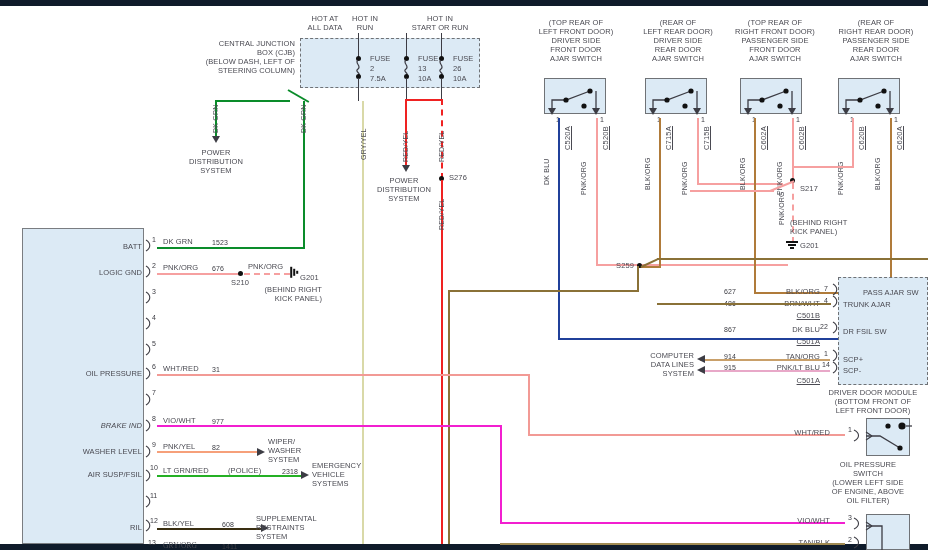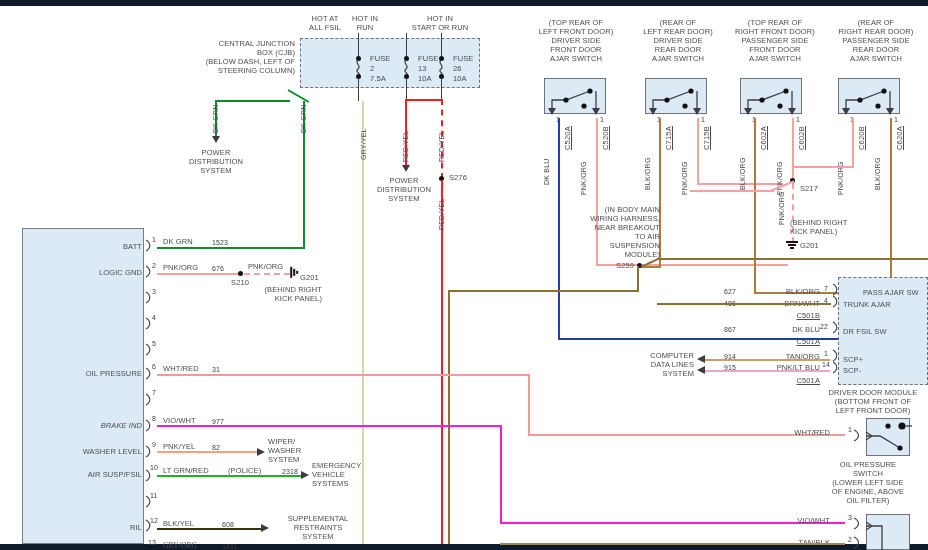--- a/index.html
+++ b/index.html
@@ -42,21 +42,21 @@
   <div class="botbar"></div>
 
   <div class="dash" style="left:300px;top:38px;width:180px;height:50px;"></div>
 
   <div class="lbl r" style="left:160px;top:39px;width:135px;">CENTRAL JUNCTION</div>
   <div class="lbl r" style="left:160px;top:48px;width:135px;">BOX (CJB)</div>
   <div class="lbl r" style="left:160px;top:57px;width:135px;">(BELOW DASH, LEFT OF</div>
   <div class="lbl r" style="left:160px;top:66px;width:135px;">STEERING COLUMN)</div>
 
   <div class="lbl c" style="left:285px;top:14px;width:80px;">HOT AT
-ALL FSIL</div>
+ALL DATA</div>
   <div class="lbl c" style="left:333px;top:14px;width:64px;">HOT IN
 RUN</div>
   <div class="lbl c" style="left:393px;top:14px;width:94px;">HOT IN
 START OR RUN</div>
 
   <div class="w" style="left:358px;top:33px;width:1.4px;height:25px;background:#3c3c44;"></div>
   <div class="dot" style="left:356px;top:56px;"></div>
   <svg style="position:absolute;left:353px;top:60px;" width="10" height="16" viewBox="0 0 10 16">
       <path d="M5 0 C1 3,9 6,5 9 C1 12,9 13,5 16" stroke="#3c3c44" stroke-width="1.2" fill="none"></path>
     </svg>
@@ -234,26 +234,20 @@
     <i style="width:12px;height:2.4px;"></i>
       <i style="width:8px;height:1.6px;"></i>
       <i style="width:4px;height:1.6px;"></i>
   </div>
   <div class="lbl l" style="left:800px;top:241px;width:40px;">G201</div>
 
   <div class="w" style="left:770px;top:190px;width:26px;height:2px;background:#f6a0a0;transform:rotate(-22deg);transform-origin:left center;"></div>
   <div class="w" style="left:690px;top:190px;width:84px;height:2px;background:#f6a0a0;"></div>
   <div class="w" style="left:690px;top:190px;width:2px;height:0px;background:#f6a0a0;"></div>
 
-  <div class="lbl r" style="left:560px;top:205px;width:100px;white-space:pre-line;">(IN BODY MAIN
-WIRING HARNESS,
-NEAR BREAKOUT
-TO AIR
-SUSPENSION
-MODULE)</div>
 
   <div class="dot" style="left:637px;top:263px;"></div>
   <div class="lbl r" style="left:600px;top:261px;width:34px;">S259</div>
   <div class="w" style="left:641px;top:266px;width:18px;height:2px;background:#8a7137;transform:rotate(-25deg);transform-origin:left center;"></div>
   <div class="w" style="left:657px;top:258px;width:271px;height:2px;background:#8a7137;"></div>
   <div class="w" style="left:637px;top:266px;width:2px;height:26px;background:#8a7137;"></div>
   <div class="w" style="left:448px;top:290px;width:191px;height:2px;background:#8a7137;"></div>
   <div class="w" style="left:448px;top:290px;width:2px;height:254px;background:#8a7137;"></div>
 
   <div class="w" style="left:786px;top:246px;width:2px;height:0px;background:#b07b3a;"></div>
@@ -398,21 +392,21 @@
 SYSTEMS</div>
 
   <div class="pin" style="left:150px;top:492px;">11</div>
 
   <div class="lbl r" style="left:80px;top:523px;width:62px;">RIL</div>
   <div class="pin" style="left:150px;top:517px;">12</div>
   <div class="lbl l" style="left:163px;top:519px;width:58px;">BLK/YEL</div>
   <div class="lbl l num" style="left:222px;top:520px;width:40px;">608</div>
   <div class="w" style="left:157px;top:528px;width:104px;height:1.8px;background:#3a2f12;"></div>
   <div class="arrow ar-r" style="left:261px;top:524px;"></div>
-  <div class="lbl l" style="left:280px;top:514px;width:76px;white-space:pre-line;text-align:center;">SUPPLEMENTAL
+  <div class="lbl l" style="left:256px;top:514px;width:76px;white-space:pre-line;">SUPPLEMENTAL
 RESTRAINTS
 SYSTEM</div>
 
   <div class="pin" style="left:148px;top:539px;">13</div>
   <div class="lbl l" style="left:163px;top:541px;width:58px;font-family:Liberation Serif, serif;">GRY/ORG</div>
   <div class="lbl l num" style="left:222px;top:542px;width:40px;">1411</div>
 
   <div class="lbl r" style="left:770px;top:428px;width:60px;">WHT/RED</div>
   <div class="pin" style="left:848px;top:426px;">1</div>
   <svg style="position:absolute;left:852px;top:429px;" width="10" height="14" viewBox="0 0 10 14">

